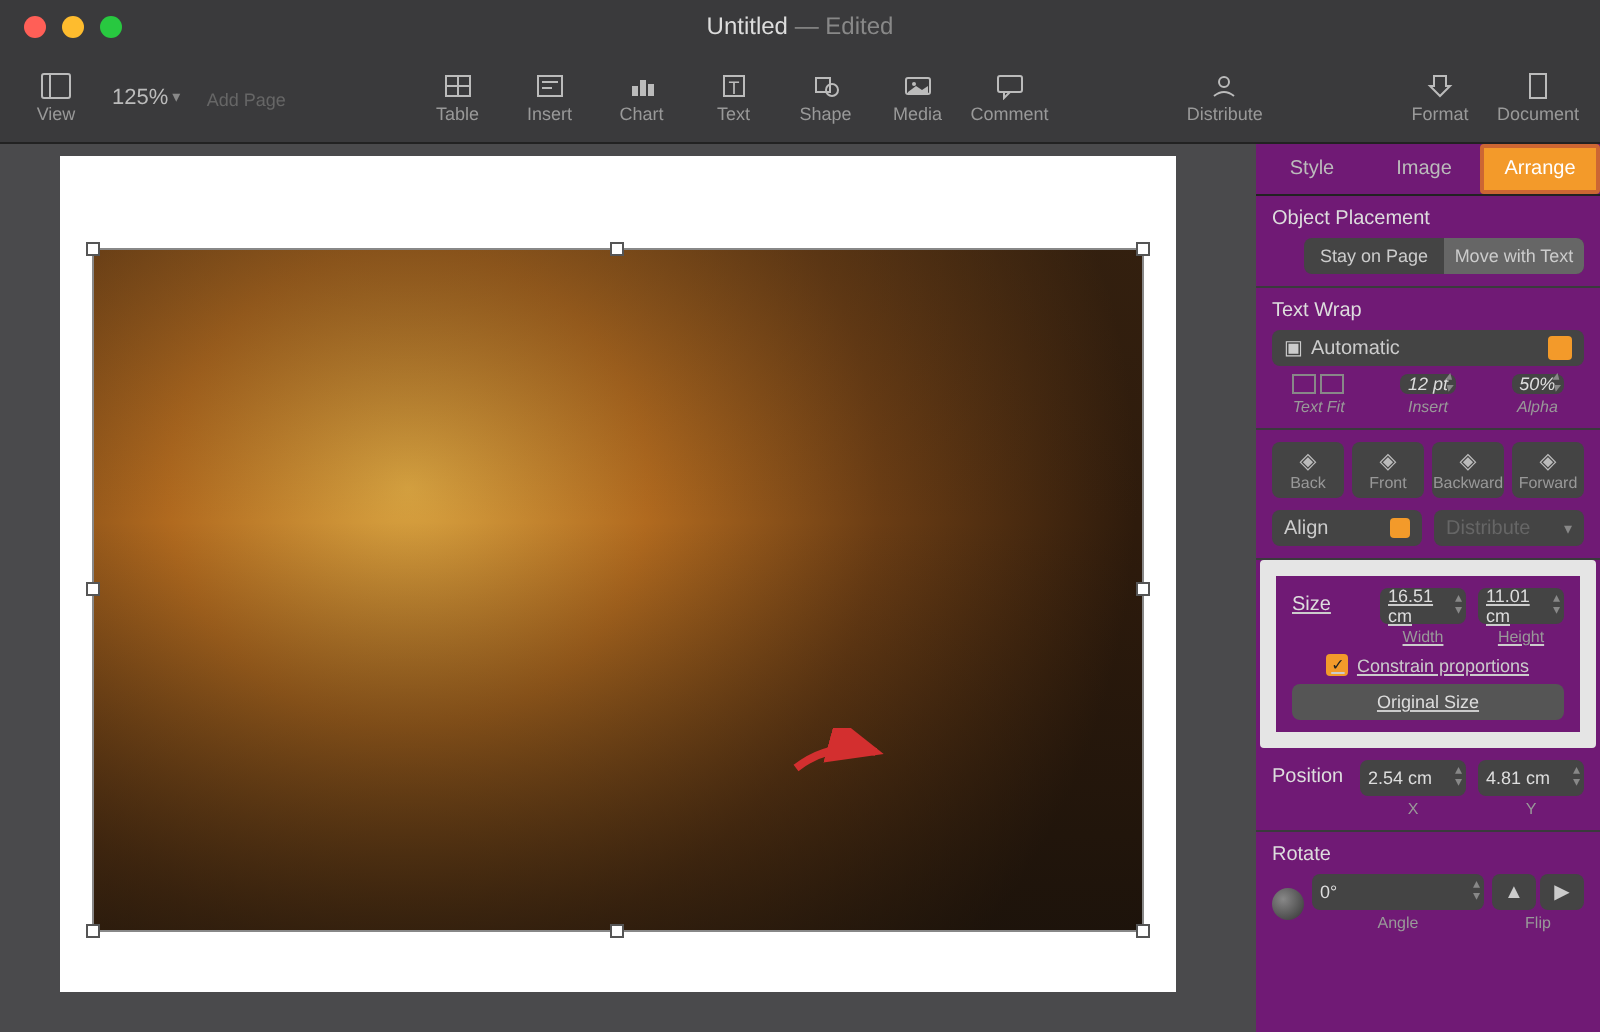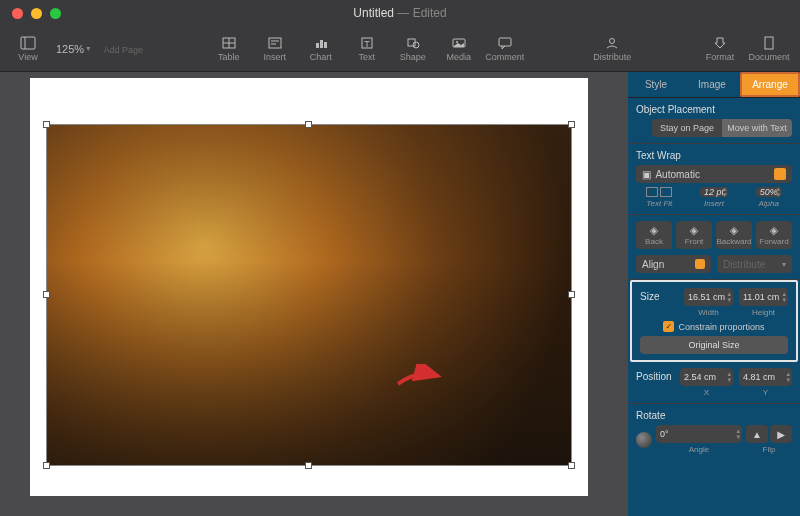--- a/index.html
+++ b/index.html
@@ -33,21 +33,21 @@
 }
 .handle { position: absolute; width: 7px; height: 7px; background: #fff; border: 1px solid #555; }
 .h-tl { left: -4px; top: -4px; } .h-tc { left: calc(50% - 4px); top: -4px; } .h-tr { right: -4px; top: -4px; }
 .h-ml { left: -4px; top: calc(50% - 4px); } .h-mr { right: -4px; top: calc(50% - 4px); }
 .h-bl { left: -4px; bottom: -4px; } .h-bc { left: calc(50% - 4px); bottom: -4px; } .h-br { right: -4px; bottom: -4px; }
 
 
 .arrow { position: absolute; right: 184px; top: 292px; pointer-events: none; }
 
 
-.sidebar { width: 172px; background: #0c4a6e; display: flex; flex-direction: column; font-size: 10px; overflow: hidden; }
+.sidebar { width: 172px; background: #701a75; display: flex; flex-direction: column; font-size: 10px; overflow: hidden; }
 .tabs { display: flex; height: 26px; border-bottom: 1px solid #222; }
 .tab { flex: 1; display: flex; align-items: center; justify-content: center; color: #bbb; font-size: 10px; }
 .tab.active { background: #f39a2a; color: #fff; border: 2px solid #c63; border-radius: 2px; }
 .section { padding: 6px 8px; border-bottom: 1px solid #3a3a3c; }
 .sectitle { font-size: 10px; color: #ddd; margin-bottom: 4px; font-weight: 500; }
 .seg { display: flex; background: #444; border-radius: 4px; height: 18px; overflow: hidden; margin-left: 16px; }
 .segbtn { flex: 1; display: flex; align-items: center; justify-content: center; font-size: 9px; color: #ccc; }
 .segbtn.active { background: #666; }
 .dropdown { background: #444; border-radius: 4px; height: 18px; display: flex; align-items: center; padding: 0 6px; justify-content: space-between; color: #ccc; }
 .dropdown.orange-caret::after { content: ""; width: 12px; height: 12px; background: #f39a2a; border-radius: 2px; display: flex; }
@@ -62,21 +62,21 @@
 .sublab { font-size: 8px; color: #999; text-align: center; margin-top: 2px; }
 .arrange-grid { display: flex; gap: 4px; }
 .arbtn { flex: 1; display: flex; flex-direction: column; align-items: center; background: #444; border-radius: 4px; padding: 3px 0; }
 .arbtn .ic { font-size: 11px; color: #bbb; }
 .arbtn .l { font-size: 8px; color: #999; }
 .twofield { display: flex; gap: 6px; }
 .field { flex: 1; }
 .cbrow { display: flex; align-items: center; gap: 4px; margin: 4px 0; font-size: 9px; color: #ccc; justify-content: center; }
 .cb { width: 11px; height: 11px; background: #f39a2a; border-radius: 2px; display: flex; align-items: center; justify-content: center; color: #222; font-size: 8px; }
 .fullbtn { background: #555; border-radius: 4px; height: 18px; display: flex; align-items: center; justify-content: center; font-size: 9px; color: #ddd; }
-.sizebox { border: 2px solid #e5e5e5; border-radius: 2px; padding: 6px 8px; margin: 0 2px; }
+.sizebox { border: 8px solid #e5e5e5; border-radius: 2px; padding: 6px 8px; margin: 0 2px; text-decoration: underline; }
 .rotate-row { display: flex; gap: 4px; align-items: center; margin-top: 4px; }
 .knob { width: 16px; height: 16px; border-radius: 50%; background: radial-gradient(circle at 35% 35%, #888, #333); }
 .flipbtn { background: #444; border-radius: 4px; width: 22px; height: 18px; display: flex; align-items: center; justify-content: center; font-size: 10px; color: #ccc; }
 svg { display: block; }
 </style>
 </head>
 <body>
 
 <div class="titlebar">
   <div class="traffic">

